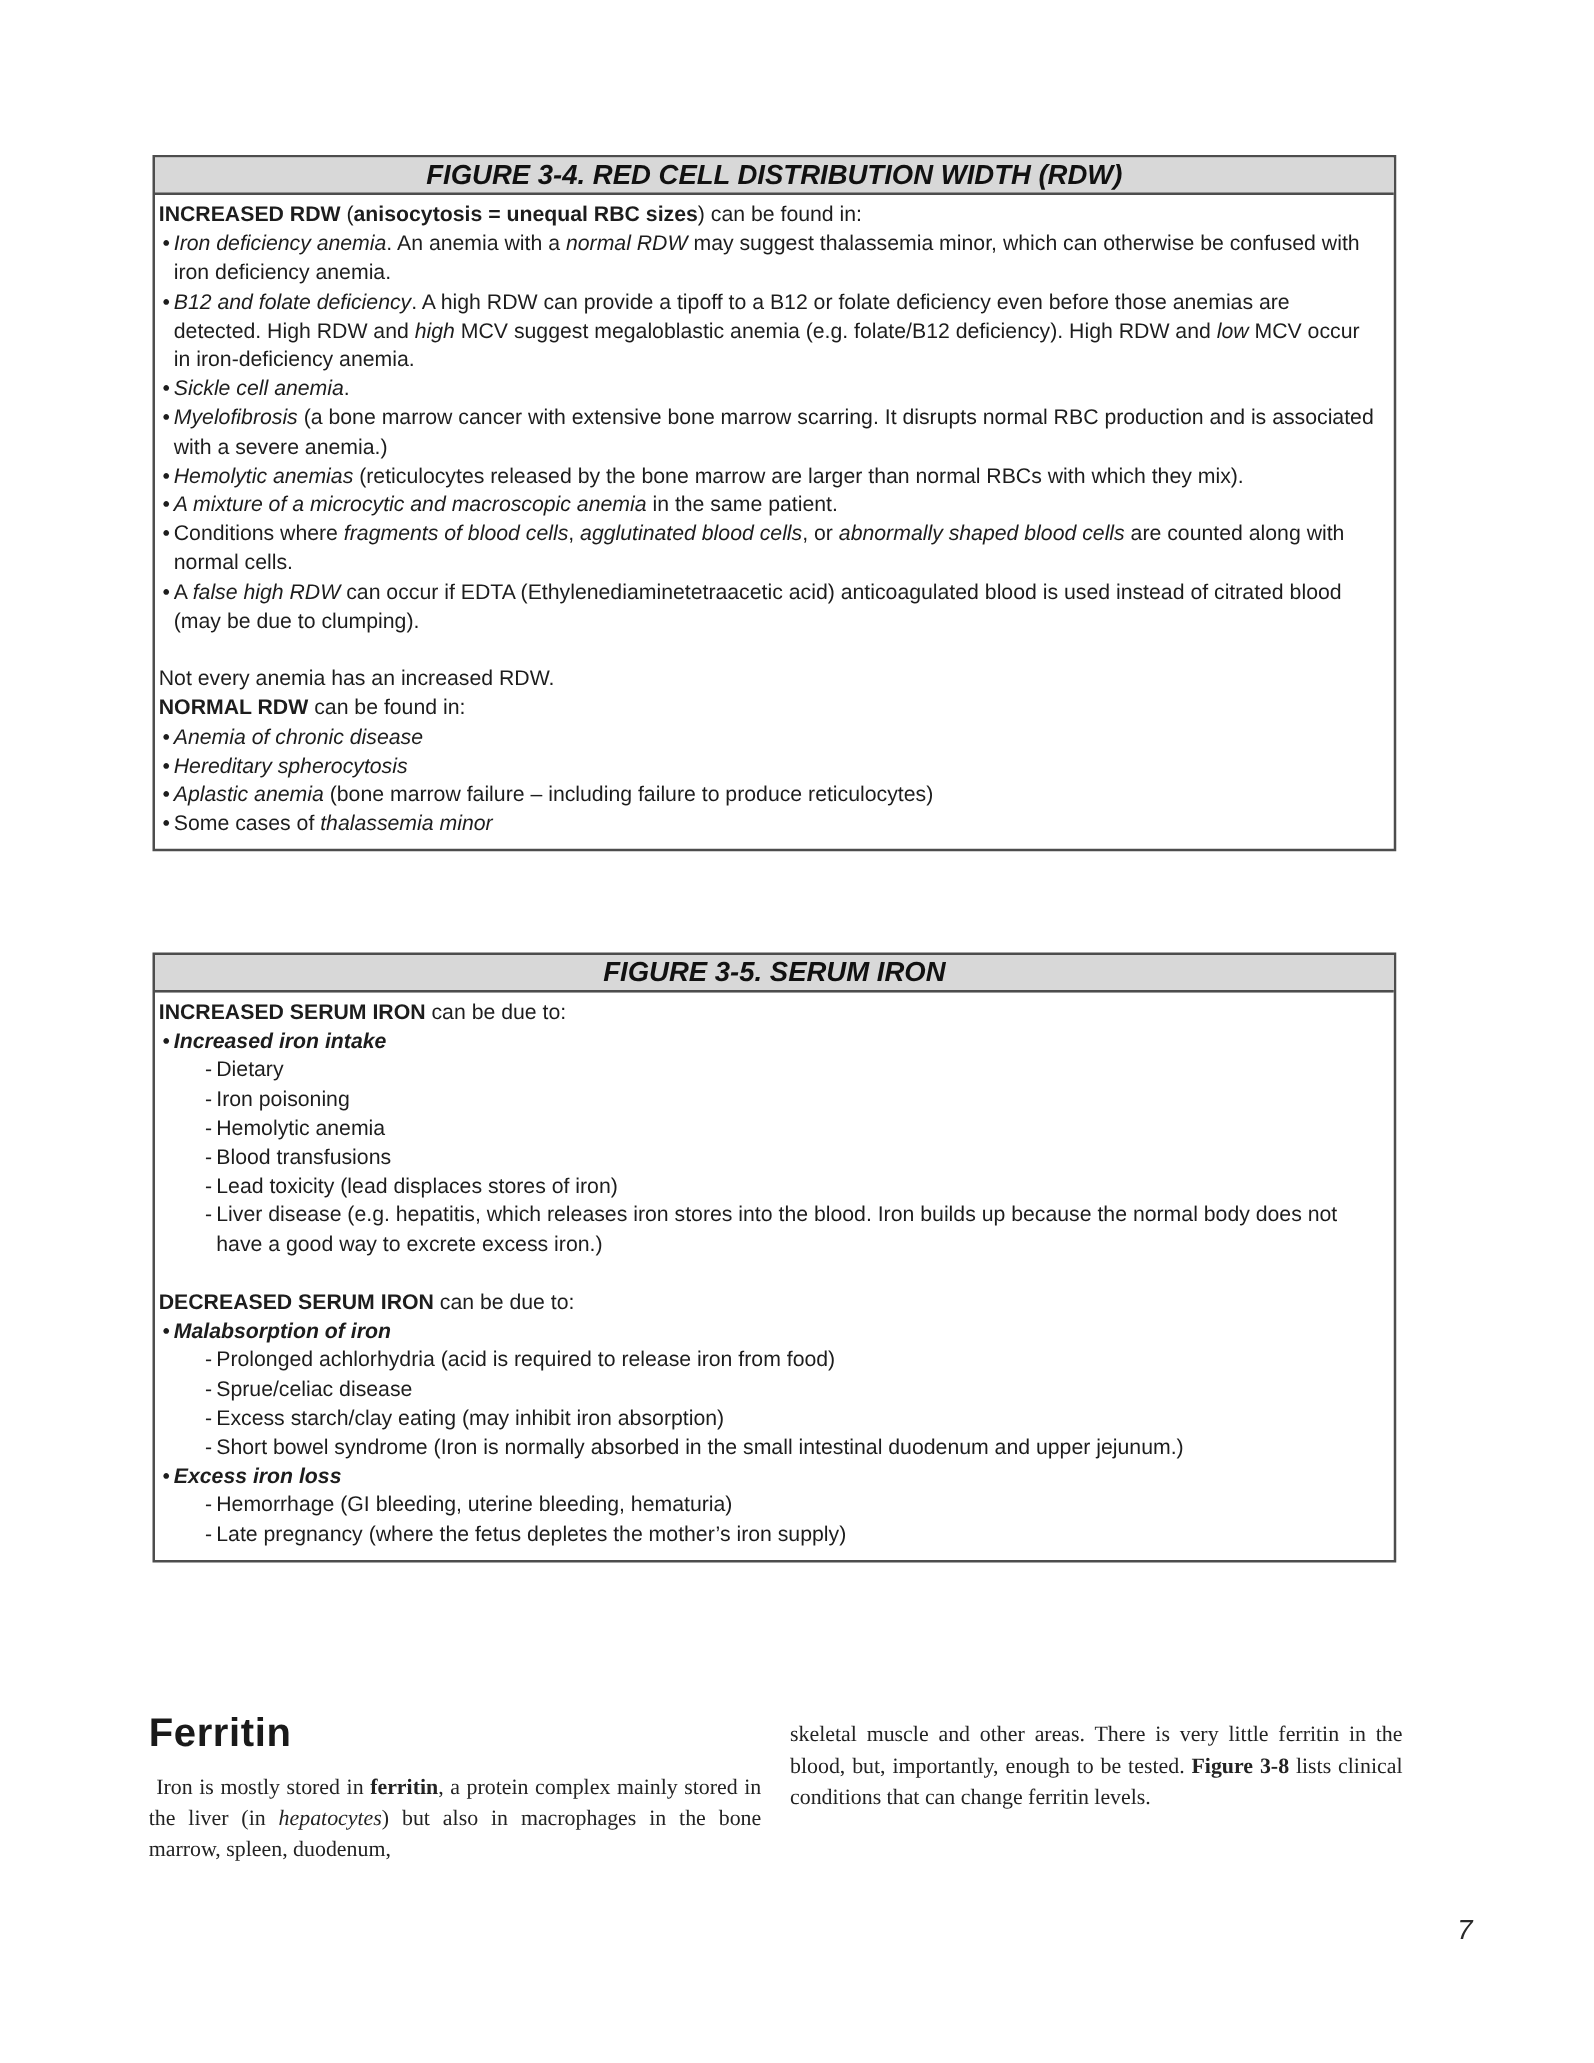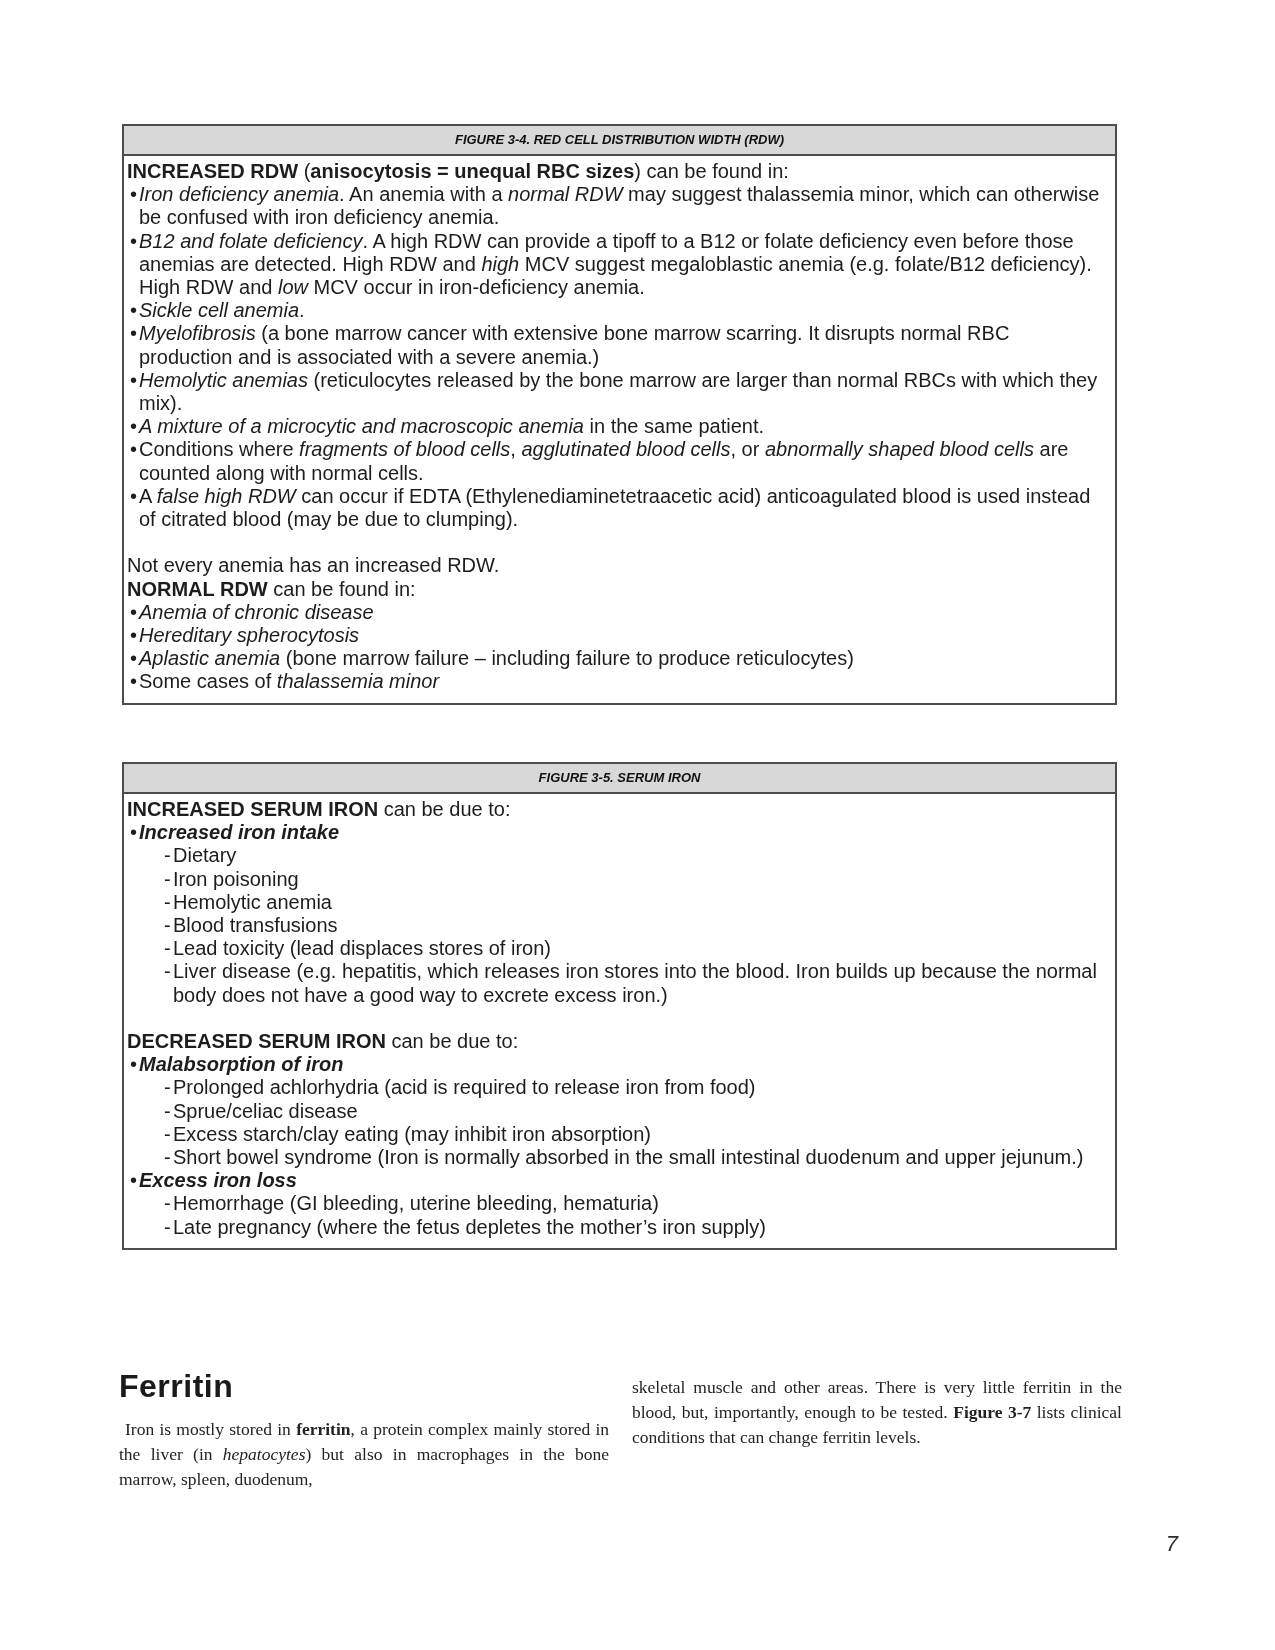--- a/index.html
+++ b/index.html
@@ -10,26 +10,26 @@
   }
   .figure-box{
     position:absolute;left:122px;width:995px;
     border:2px solid #4d4d4d;background:#fff;box-sizing:border-box;
   }
   #fig34{top:124px;}
   #fig35{top:762px;}
   .fig-title{
     background:#d8d8d8;border-bottom:2px solid #4d4d4d;
     text-align:center;font-weight:bold;font-style:italic;
-    font-size:13px;line-height:20px;padding:4px 0 4px 0;
+    font-size:22px;line-height:20px;padding:4px 0 4px 0;
     color:#111;
   }
   .fig-body{
     padding:4px 10px 9px 3px;
-    font-size:20px;line-height:23.2px;color:#1d1d1d;
+    font-size:17px;line-height:23.2px;color:#1d1d1d;
   }
   .ln{white-space:normal;}
   .ln.blank{height:23.2px;}
   .ln.bullet{padding-left:12px;text-indent:-9px;}
   .ln.dash{padding-left:46px;text-indent:-9px;}
   .mk{display:inline-block;text-indent:0;}
   .bullet .mk{width:9px;}
   .dash .mk{width:9px;}
   .b{font-weight:bold;}
   .i{font-style:italic;}
@@ -98,15 +98,15 @@
       <div class="ln dash"><span class="mk">-</span><span>Short bowel syndrome (Iron is normally absorbed in the small intestinal duodenum and upper jejunum.)</span></div>
       <div class="ln bullet"><span class="mk">•</span><span class="bi">Excess iron loss</span></div>
       <div class="ln dash"><span class="mk">-</span><span>Hemorrhage (GI bleeding, uterine bleeding, hematuria)</span></div>
       <div class="ln dash"><span class="mk">-</span><span>Late pregnancy (where the fetus depletes the mother’s iron supply)</span></div>
     </div>
 </div>
 
 <div class="ferritin-heading">Ferritin</div>
 
 <div class="serif-col" id="col-left"><span>Iron is mostly stored in </span><span class="b">ferritin</span><span>, a protein complex mainly stored in the liver (in </span><span class="i">hepatocytes</span><span>) but also in macrophages in the bone marrow, spleen, duodenum,</span></div>
-<div class="serif-col" id="col-right"><span>skeletal muscle and other areas. There is very little ferritin in the blood, but, importantly, enough to be tested. </span><span class="b">Figure 3-7</span><span> lists clinical conditions that can change ferritin levels.</span></div>
+<div class="serif-col" id="col-right"><span>skeletal muscle and other areas. There is very little ferritin in the blood, but, importantly, enough to be tested. </span><span class="b">Figure 3-8</span><span> lists clinical conditions that can change ferritin levels.</span></div>
 
 <div class="page-number">7</div>
 
 </body></html>

